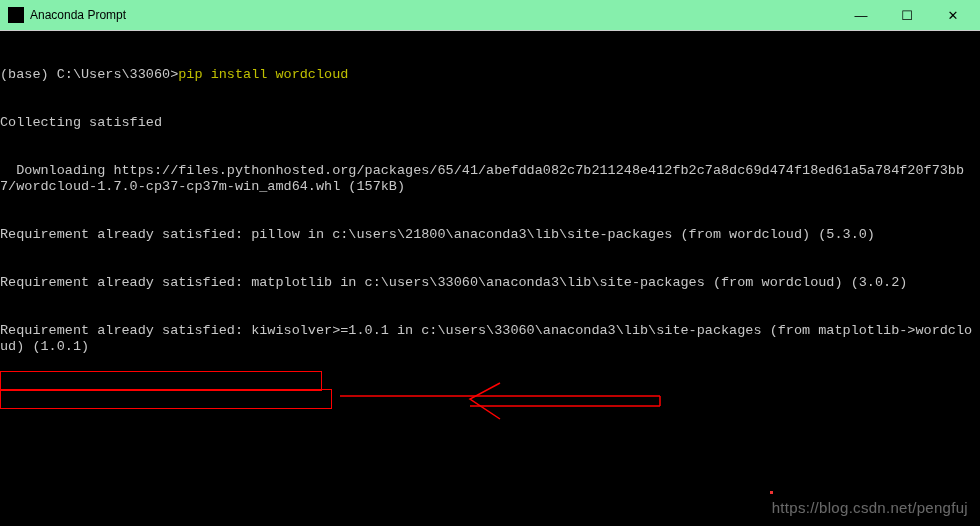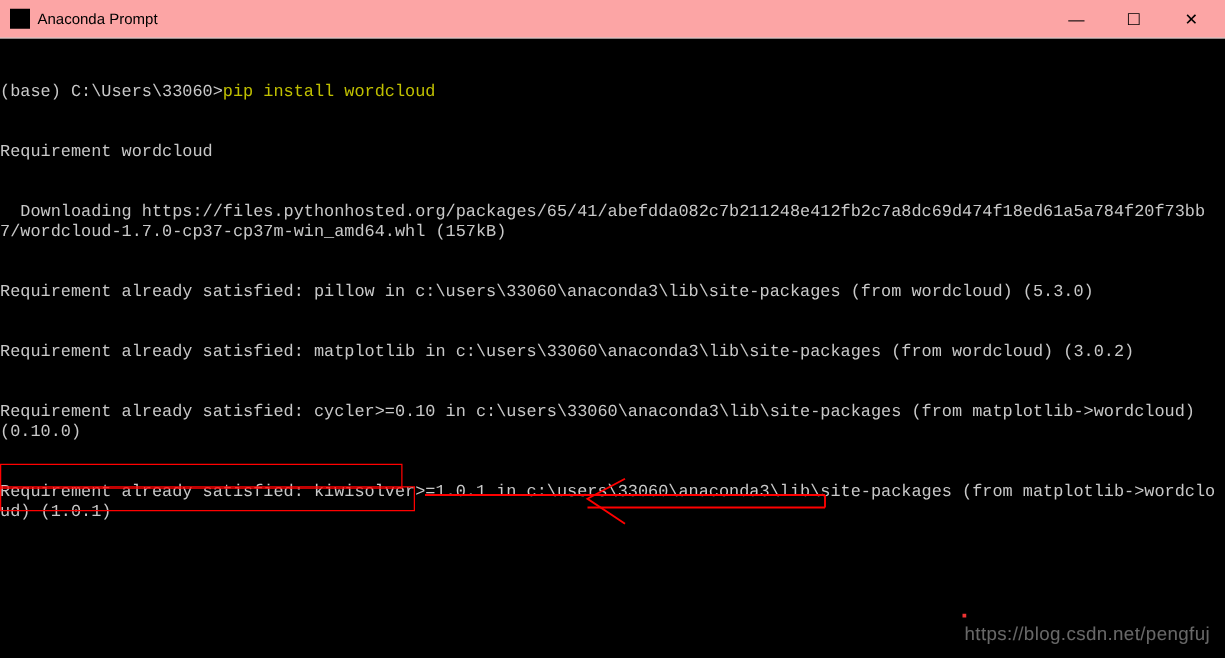--- a/index.html
+++ b/index.html
@@ -13,21 +13,21 @@
   }
   .window {
     width: 980px;
     height: 526px;
     display: flex;
     flex-direction: column;
     background: #000;
   }
   .titlebar {
     height: 30px;
-    background: #fca5a5;
+    background: #86efac;
     border-bottom: 1px solid #ccc;
     display: flex;
     align-items: center;
     padding: 0 4px 0 8px;
     font-family: "Segoe UI", Tahoma, sans-serif;
     font-size: 12px;
     color: #000;
   }
   .titlebar .icon {
     width: 16px;
@@ -106,25 +106,24 @@
     <div class="title">Anaconda Prompt</div>
     <div class="win-controls">
       <div class="btn">—</div>
       <div class="btn">☐</div>
       <div class="btn">✕</div>
     </div>
   </div>
 
   <div class="terminal">
     <div class="line"><span>(base) C:\Users\33060&gt;</span><span class="yellow">pip install wordcloud</span></div>
-    <div class="line">Requirement wordcloud</div>
+    <div class="line">Collecting satisfied</div>
     <div class="line">  Downloading https://files.pythonhosted.org/packages/65/41/abefdda082c7b211248e412fb2c7a8dc69d474f18ed61a5a784f20f73bb7/wordcloud-1.7.0-cp37-cp37m-win_amd64.whl (157kB)</div>
-    <div class="line">Requirement already satisfied: pillow in c:\users\33060\anaconda3\lib\site-packages (from wordcloud) (5.3.0)</div>
+    <div class="line">Requirement already satisfied: pillow in c:\users\21800\anaconda3\lib\site-packages (from wordcloud) (5.3.0)</div>
     <div class="line">Requirement already satisfied: matplotlib in c:\users\33060\anaconda3\lib\site-packages (from wordcloud) (3.0.2)</div>
-    <div class="line">Requirement already satisfied: cycler&gt;=0.10 in c:\users\33060\anaconda3\lib\site-packages (from matplotlib-&gt;wordcloud) (0.10.0)</div>
     <div class="line">Requirement already satisfied: kiwisolver&gt;=1.0.1 in c:\users\33060\anaconda3\lib\site-packages (from matplotlib-&gt;wordcloud) (1.0.1)</div>
     
     
     
     
     
     
     
     
 

